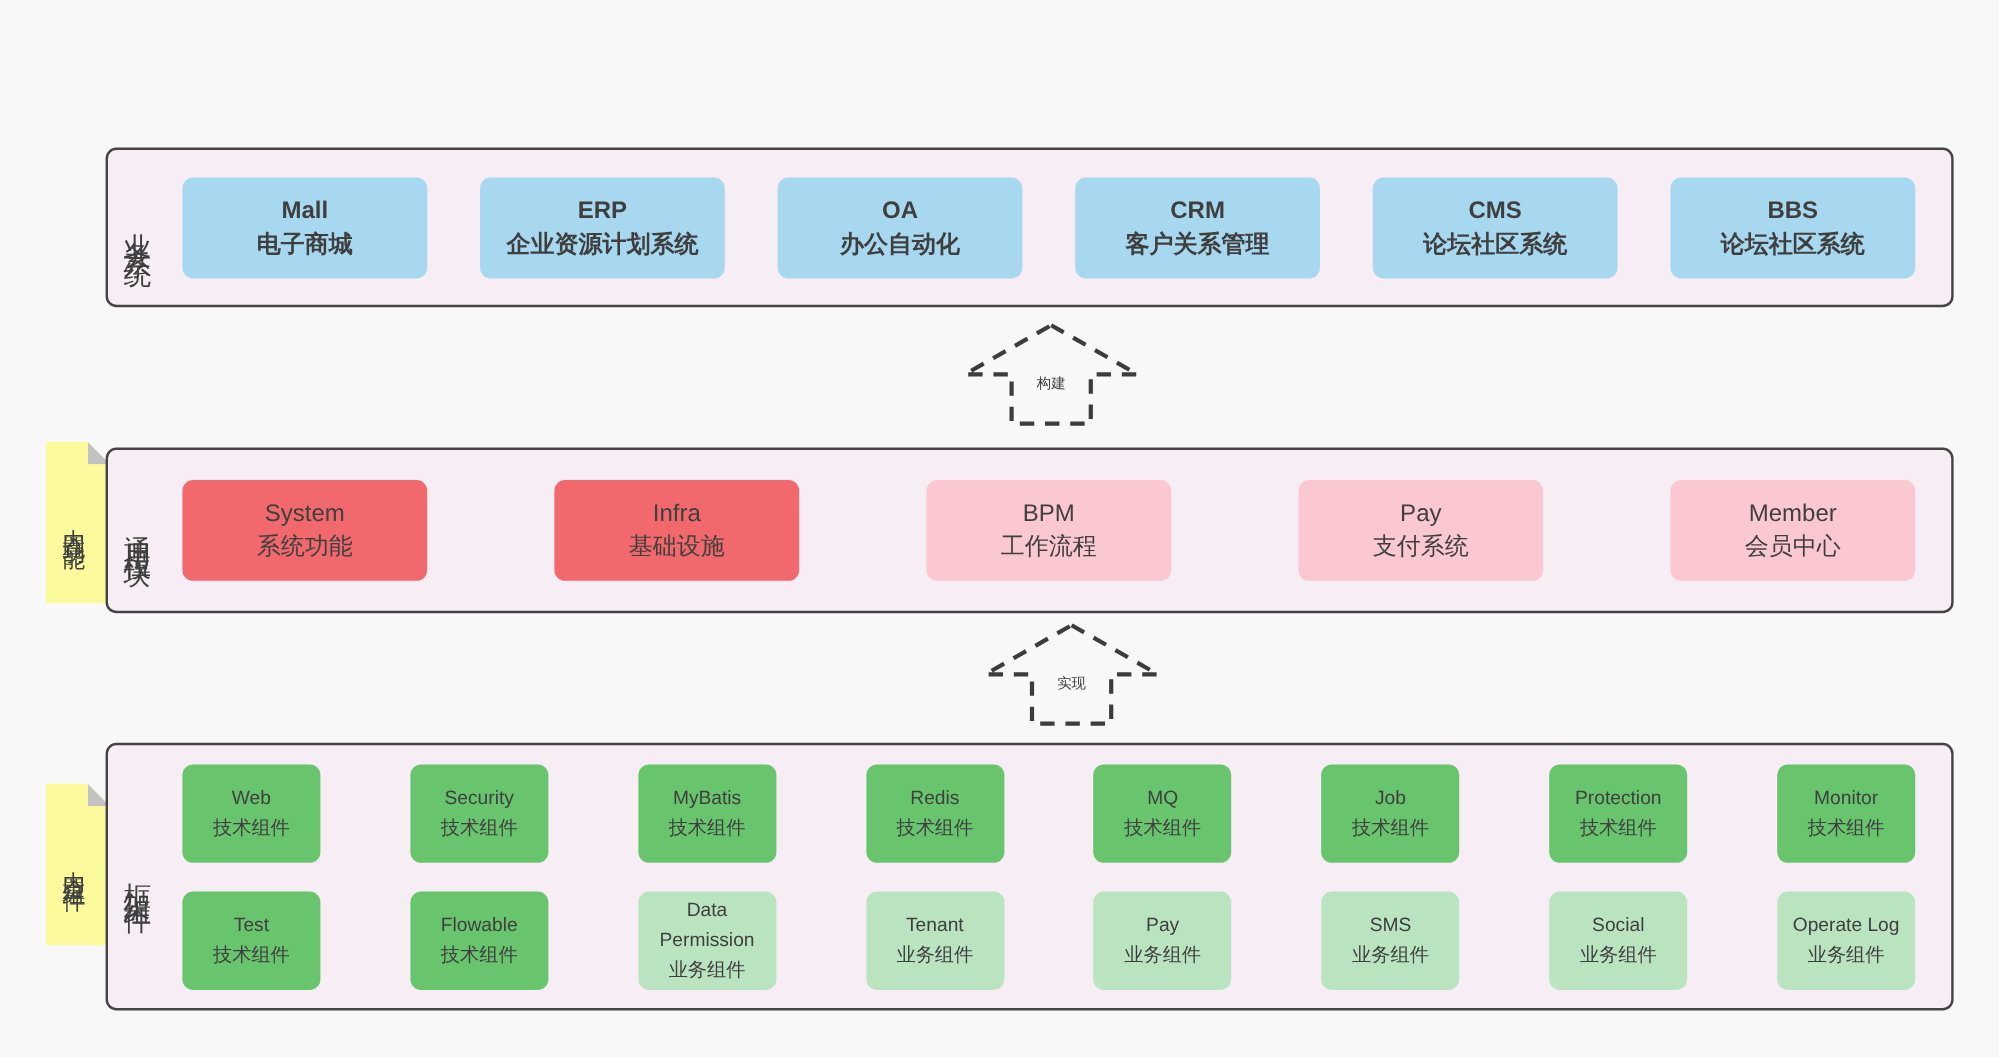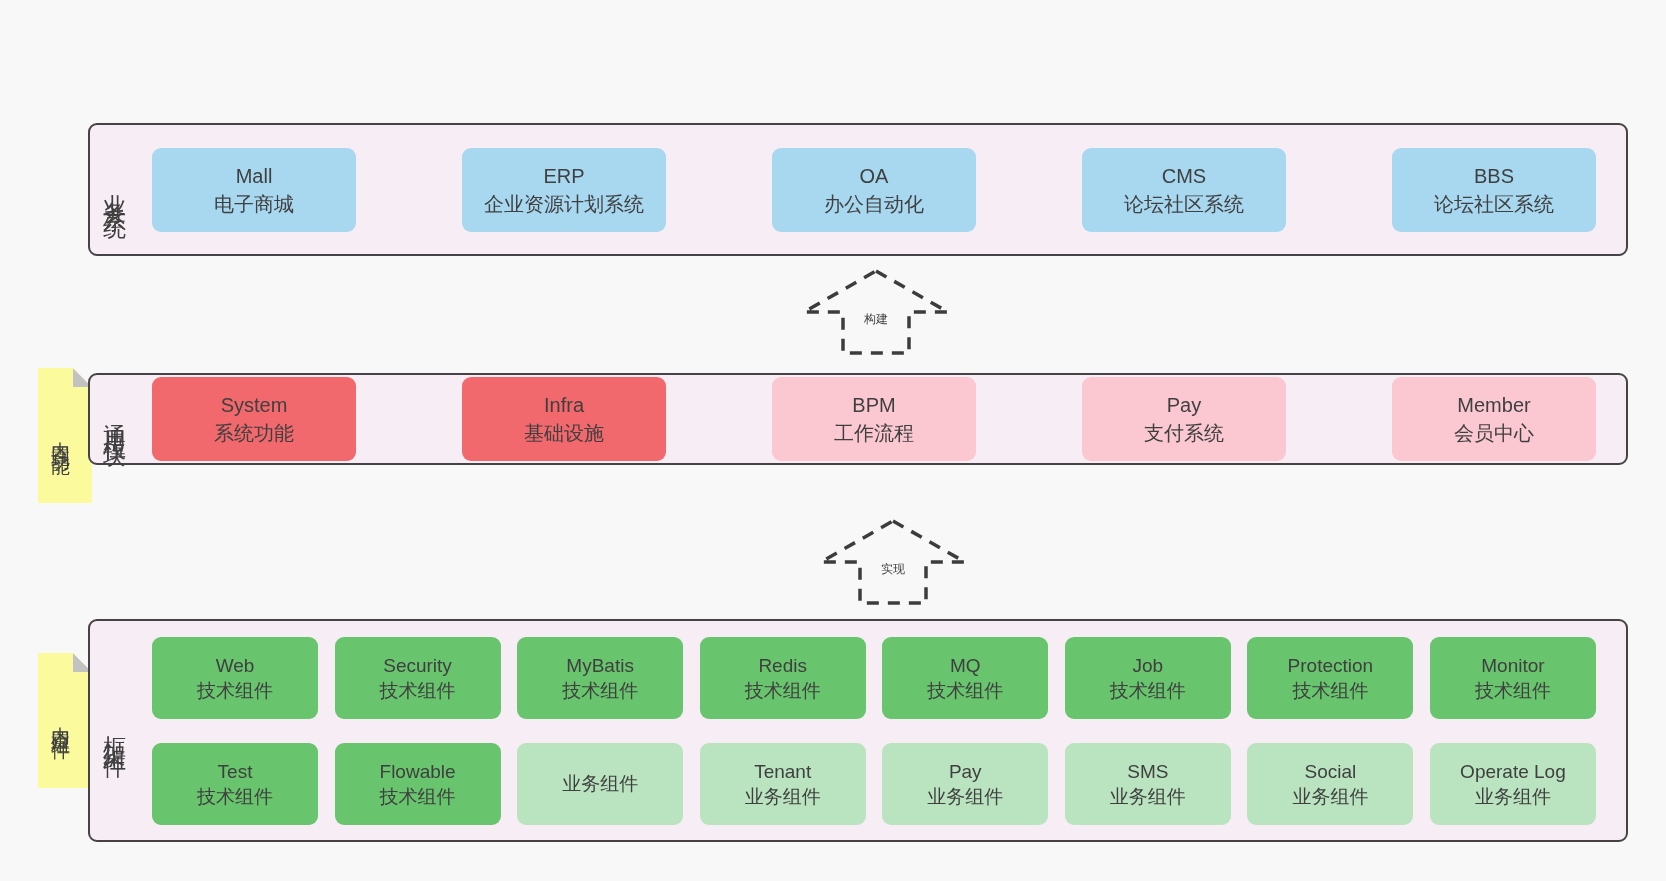--- a/index.html
+++ b/index.html
@@ -27,22 +27,22 @@
     margin-left:13px; color:var(--text); flex:0 0 auto;
   }
   .boxes{flex:1; display:flex; justify-content:space-between; margin:0 30px 0 26px;}
   .rows{flex:1; display:flex; flex-direction:column; gap:24px; margin:0 30px 0 26px;}
   .box{
     border-radius:9px; display:flex; flex-direction:column;
     justify-content:center; align-items:center; text-align:center;
     color:var(--text);
   }
   .panel-wide .box{width:204px; height:84px; font-size:20px; line-height:28px;}
-  .rows .box{width:166px; height:82px; font-size:19px; line-height:25px; padding:0 5px;}
-  .blue{background:var(--box-blue);} .red{background:var(--box-red);}
+  .rows .box{width:115px; height:82px; font-size:16px; line-height:25px; padding:0 5px;}
+  .blue{background:var(--box-blue);font-weight:bold;} .red{background:var(--box-red);}
   .pink{background:var(--box-pink);} .green{background:var(--box-green);}
   .lgreen{background:var(--box-light-green);}
   .note{
     position:absolute; left:38px; width:54px; height:135px; z-index:1;
     background:var(--note-yellow);
     clip-path:polygon(0 0, calc(100% - 19px) 0, 100% 19px, 100% 100%, 0 100%);
     display:flex; align-items:center; justify-content:center;
   }
   .note .fold{
     position:absolute; top:0; right:0; width:19px; height:19px;
@@ -76,41 +76,45 @@
       </div>
       <div class="box blue">
         <div>ERP</div>
         <div>企业资源计划系统</div>
       </div>
       <div class="box blue">
         <div>OA</div>
         <div>办公自动化</div>
       </div>
       <div class="box blue">
+        <div>CRM</div>
+        <div>客户关系管理</div>
+      </div>
+      <div class="box blue">
         <div>CMS</div>
         <div>论坛社区系统</div>
       </div>
       <div class="box blue">
         <div>BBS</div>
         <div>论坛社区系统</div>
       </div>
     </div>
   </div>
 
   <svg class="arrow" style="left:801px;top:268px;" width="150" height="88" viewBox="0 0 150 88">
     <path d="M75 3 L147 44 L108 44 L108 85 L42 85 L42 44 L3 44 Z"></path>
   </svg>
   <span class="arrow-label" style="left:876px;top:311px;">构建</span>
 
   <div class="note" style="top:368px;">
     <span class="fold"></span>
     <span class="note-text">内置功能</span>
   </div>
 
-  <div class="panel panel-wide" style="top:373px;height:92px;">
+  <div class="panel panel-wide" style="top:373px;height:138px;">
     <div class="vlabel">通用模块</div>
     <div class="boxes">
       <div class="box red">
         <div>System</div>
         <div>系统功能</div>
       </div>
       <div class="box red">
         <div>Infra</div>
         <div>基础设施</div>
       </div>
@@ -179,20 +183,21 @@
       <div class="boxes" style="margin:0;">
         <div class="box green">
           <div>Test</div>
           <div>技术组件</div>
         </div>
         <div class="box green">
           <div>Flowable</div>
           <div>技术组件</div>
         </div>
         <div class="box lgreen">
+          <div>Data Permission</div>
           <div>业务组件</div>
         </div>
         <div class="box lgreen">
           <div>Tenant</div>
           <div>业务组件</div>
         </div>
         <div class="box lgreen">
           <div>Pay</div>
           <div>业务组件</div>
         </div>

